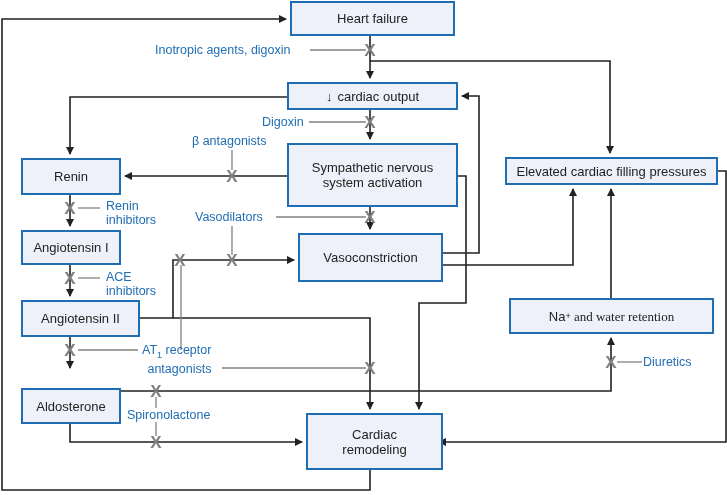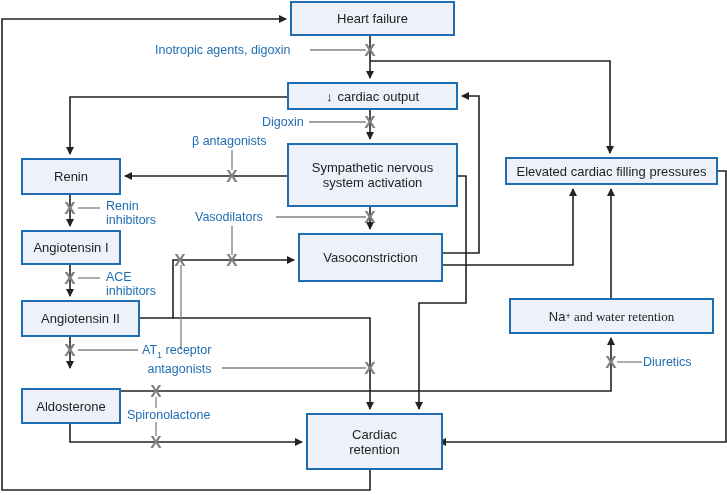--- a/index.html
+++ b/index.html
@@ -115,21 +115,21 @@
 <div class="box" style="left:509px;top:298px;width:205px;height:36px;">
     <span>Na</span>
     <sup style="font-size:9px;">+</sup>
     <span style="white-space:pre;font-family:Liberation Serif, serif;"> and water retention</span>
   </div>
 <div class="box" style="left:21px;top:372px;width:100px;height:36px;margin-top:16px;">
     <span>Aldosterone</span>
   </div>
 <div class="box" style="left:306px;top:413px;width:137px;height:57px;flex-direction:column;">
     <span>Cardiac</span>
-    <span>retention</span>
+    <span>remodeling</span>
   </div>
 
 <div class="lbl" style="left:155px;top:43px;">Inotropic agents, digoxin</div>
 <div class="lbl" style="left:262px;top:115px;">Digoxin</div>
 <div class="lbl" style="left:192px;top:134px;">β antagonists</div>
 <div class="lbl" style="left:106px;top:199px;">
     <div>Renin</div>
     <div>inhibitors</div>
   </div>
 <div class="lbl" style="left:195px;top:210px;">Vasodilators</div>

